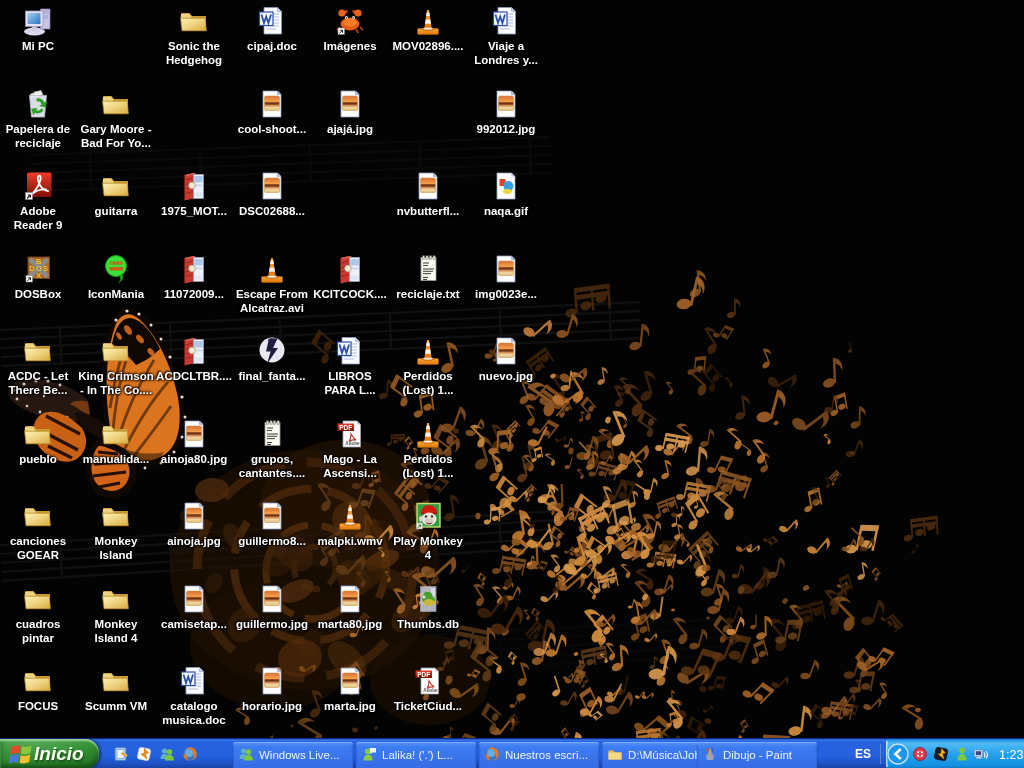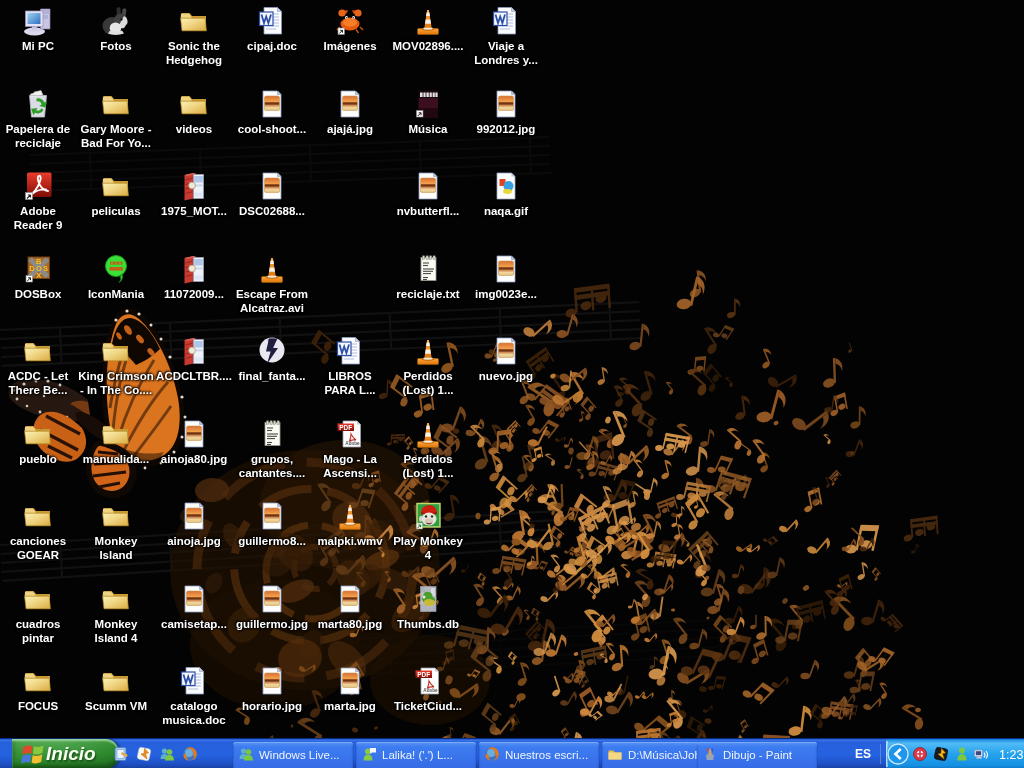--- a/index.html
+++ b/index.html
@@ -1,21 +1,21 @@
 <!DOCTYPE html>
 <html><head><meta charset="utf-8"><title>d</title><style>
 *{margin:0;padding:0;box-sizing:border-box}
 html,body{width:1024px;height:768px;overflow:hidden;background:#030303}
 #desk{position:relative;width:1024px;height:768px;font-family:"Liberation Sans",sans-serif}
 .ic{position:absolute;width:84px;text-align:center;line-height:0}
 .ic svg{display:inline-block}
 .lb{margin-top:3px;font:bold 11.5px/13.5px "Liberation Sans",sans-serif;color:#fff;
 text-shadow:1px 1px 2px #000,-1px -1px 2px #000,0 0 3px #000;letter-spacing:0}
 #bar{position:absolute;left:0;top:738px;width:1024px;height:30px;background:linear-gradient(#1b53c8 0%,#3a77e8 4%,#2760dc 10%,#2562e0 55%,#1e51c6 85%,#1941a5 100%);border-top:1px solid #0a2c85}
-#sbtn{position:absolute;left:12px;top:0;width:107px;height:30px;border-radius:0 14px 14px 0;
+#sbtn{position:absolute;left:0;top:0;width:99px;height:30px;border-radius:0 14px 14px 0;
 background:radial-gradient(ellipse 130% 170% at 32% -45%,#7cc47c 0%,#47a047 42%,#2f8a2f 68%,#1d661d 100%);
 box-shadow:inset 0 2px 2px #9ad49a,inset 0 -3px 5px #114711,2px 0 3px rgba(0,0,0,.45)}
 #sbtn span{position:absolute;left:34px;top:3px;font:bold italic 19px/24px "Liberation Sans",sans-serif;color:#f8fff0;text-shadow:1px 2px 2px #1a4d1a}
 .ql{position:absolute;top:7px;width:16px;height:16px;line-height:0}
 .tk{position:absolute;top:3px;width:120px;height:41px;border-radius:3px;
 background:linear-gradient(#5b94f4 0%,#3d7cf0 12%,#3467e4 80%,#2a55c8 100%);
 box-shadow:inset 0 1px 0 #7aaaf8,inset 0 -1px 2px #1e42a8,0 1px 1px #16338a;
 line-height:0;white-space:nowrap;overflow:hidden}
 .tk svg{position:absolute;left:5px;top:4px}
 .tk span{position:absolute;left:26px;top:6px;font:400 11.5px/14px "Liberation Sans",sans-serif;color:#eef4ff}
@@ -869,23 +869,20 @@
           <rect x="19" y="5" width="4" height="8" fill="#d8dde8" opacity=".9"></rect>
           <path d="M11 13 q1 -5 6 -4 q4 1 3.5 5 q3 .5 2.5 3.5 q-.5 3 -4 3 q-5 .5 -7.5 -1.5 q-2.5 -2.5 -.5 -6 Z" fill="#4a9e2e"></path>
           <path d="M13 17 q4 -2 8 0 q3 1.5 1.5 4 q-2 2.5 -6 2 q-4 -.5 -4.5 -3 q-.3 -2 1 -3 Z" fill="#c8b838"></path>
           <circle cx="12" cy="14" r="1.5" fill="#e8e8e0"></circle>
         </g>
 </defs>
     </svg>
 <div class="ic" style="left:-4px;top:5px"><svg width="32" height="32" viewBox="0 0 32 32">
         <use href="#i_pc"></use>
       </svg><div class="lb">Mi PC</div></div>
-<div class="ic" style="left:74px;top:5px"><svg width="32" height="32" viewBox="0 0 32 32">
-        <use href="#i_rabbit"></use>
-      </svg><div class="lb">Fotos</div></div>
 <div class="ic" style="left:152px;top:5px"><svg width="32" height="32" viewBox="0 0 32 32">
         <use href="#i_folder"></use>
       </svg><div class="lb">Sonic the<br>Hedgehog</div></div>
 <div class="ic" style="left:230px;top:5px"><svg width="32" height="32" viewBox="0 0 32 32">
         <use href="#i_word"></use>
       </svg><div class="lb">cipaj.doc</div></div>
 <div class="ic" style="left:308px;top:5px"><svg width="32" height="32" viewBox="0 0 32 32">
         <use href="#i_crab"></use>
       </svg><div class="lb">Imágenes</div></div>
 <div class="ic" style="left:386px;top:5px"><svg width="32" height="32" viewBox="0 0 32 32">
@@ -893,41 +890,35 @@
       </svg><div class="lb">MOV02896....</div></div>
 <div class="ic" style="left:464px;top:5px"><svg width="32" height="32" viewBox="0 0 32 32">
         <use href="#i_word"></use>
       </svg><div class="lb">Viaje a<br>Londres y...</div></div>
 <div class="ic" style="left:-4px;top:88px"><svg width="32" height="32" viewBox="0 0 32 32">
         <use href="#i_bin"></use>
       </svg><div class="lb">Papelera de<br>reciclaje</div></div>
 <div class="ic" style="left:74px;top:88px"><svg width="32" height="32" viewBox="0 0 32 32">
         <use href="#i_folder"></use>
       </svg><div class="lb">Gary Moore -<br>Bad For Yo...</div></div>
-<div class="ic" style="left:152px;top:88px"><svg width="32" height="32" viewBox="0 0 32 32">
-        <use href="#i_folder"></use>
-      </svg><div class="lb">videos</div></div>
 <div class="ic" style="left:230px;top:88px"><svg width="32" height="32" viewBox="0 0 32 32">
         <use href="#i_jpg"></use>
       </svg><div class="lb">cool-shoot...</div></div>
 <div class="ic" style="left:308px;top:88px"><svg width="32" height="32" viewBox="0 0 32 32">
         <use href="#i_jpg"></use>
       </svg><div class="lb">ajajá.jpg</div></div>
-<div class="ic" style="left:386px;top:88px"><svg width="32" height="32" viewBox="0 0 32 32">
-        <use href="#i_pj"></use>
-      </svg><div class="lb">Música</div></div>
 <div class="ic" style="left:464px;top:88px"><svg width="32" height="32" viewBox="0 0 32 32">
         <use href="#i_jpg"></use>
       </svg><div class="lb">992012.jpg</div></div>
 <div class="ic" style="left:-4px;top:170px"><svg width="32" height="32" viewBox="0 0 32 32">
         <use href="#i_acro"></use>
       </svg><div class="lb">Adobe<br>Reader 9</div></div>
 <div class="ic" style="left:74px;top:170px"><svg width="32" height="32" viewBox="0 0 32 32">
         <use href="#i_folder"></use>
-      </svg><div class="lb">peliculas</div></div>
+      </svg><div class="lb">guitarra</div></div>
 <div class="ic" style="left:152px;top:170px"><svg width="32" height="32" viewBox="0 0 32 32">
         <use href="#i_rar"></use>
       </svg><div class="lb">1975_MOT...</div></div>
 <div class="ic" style="left:230px;top:170px"><svg width="32" height="32" viewBox="0 0 32 32">
         <use href="#i_jpg"></use>
       </svg><div class="lb">DSC02688...</div></div>
 <div class="ic" style="left:386px;top:170px"><svg width="32" height="32" viewBox="0 0 32 32">
         <use href="#i_jpg"></use>
       </svg><div class="lb">nvbutterfl...</div></div>
 <div class="ic" style="left:464px;top:170px"><svg width="32" height="32" viewBox="0 0 32 32">
@@ -938,20 +929,23 @@
       </svg><div class="lb">DOSBox</div></div>
 <div class="ic" style="left:74px;top:253px"><svg width="32" height="32" viewBox="0 0 32 32">
         <use href="#i_mania"></use>
       </svg><div class="lb">IconMania</div></div>
 <div class="ic" style="left:152px;top:253px"><svg width="32" height="32" viewBox="0 0 32 32">
         <use href="#i_rar"></use>
       </svg><div class="lb">11072009...</div></div>
 <div class="ic" style="left:230px;top:253px"><svg width="32" height="32" viewBox="0 0 32 32">
         <use href="#i_vlc"></use>
       </svg><div class="lb">Escape From<br>Alcatraz.avi</div></div>
+<div class="ic" style="left:308px;top:253px"><svg width="32" height="32" viewBox="0 0 32 32">
+        <use href="#i_rar"></use>
+      </svg><div class="lb">KCITCOCK....</div></div>
 <div class="ic" style="left:386px;top:253px"><svg width="32" height="32" viewBox="0 0 32 32">
         <use href="#i_note"></use>
       </svg><div class="lb">reciclaje.txt</div></div>
 <div class="ic" style="left:464px;top:253px"><svg width="32" height="32" viewBox="0 0 32 32">
         <use href="#i_jpg"></use>
       </svg><div class="lb">img0023e...</div></div>
 <div class="ic" style="left:-4px;top:335px"><svg width="32" height="32" viewBox="0 0 32 32">
         <use href="#i_folder"></use>
       </svg><div class="lb">ACDC - Let<br>There Be...</div></div>
 <div class="ic" style="left:74px;top:335px"><svg width="32" height="32" viewBox="0 0 32 32">

